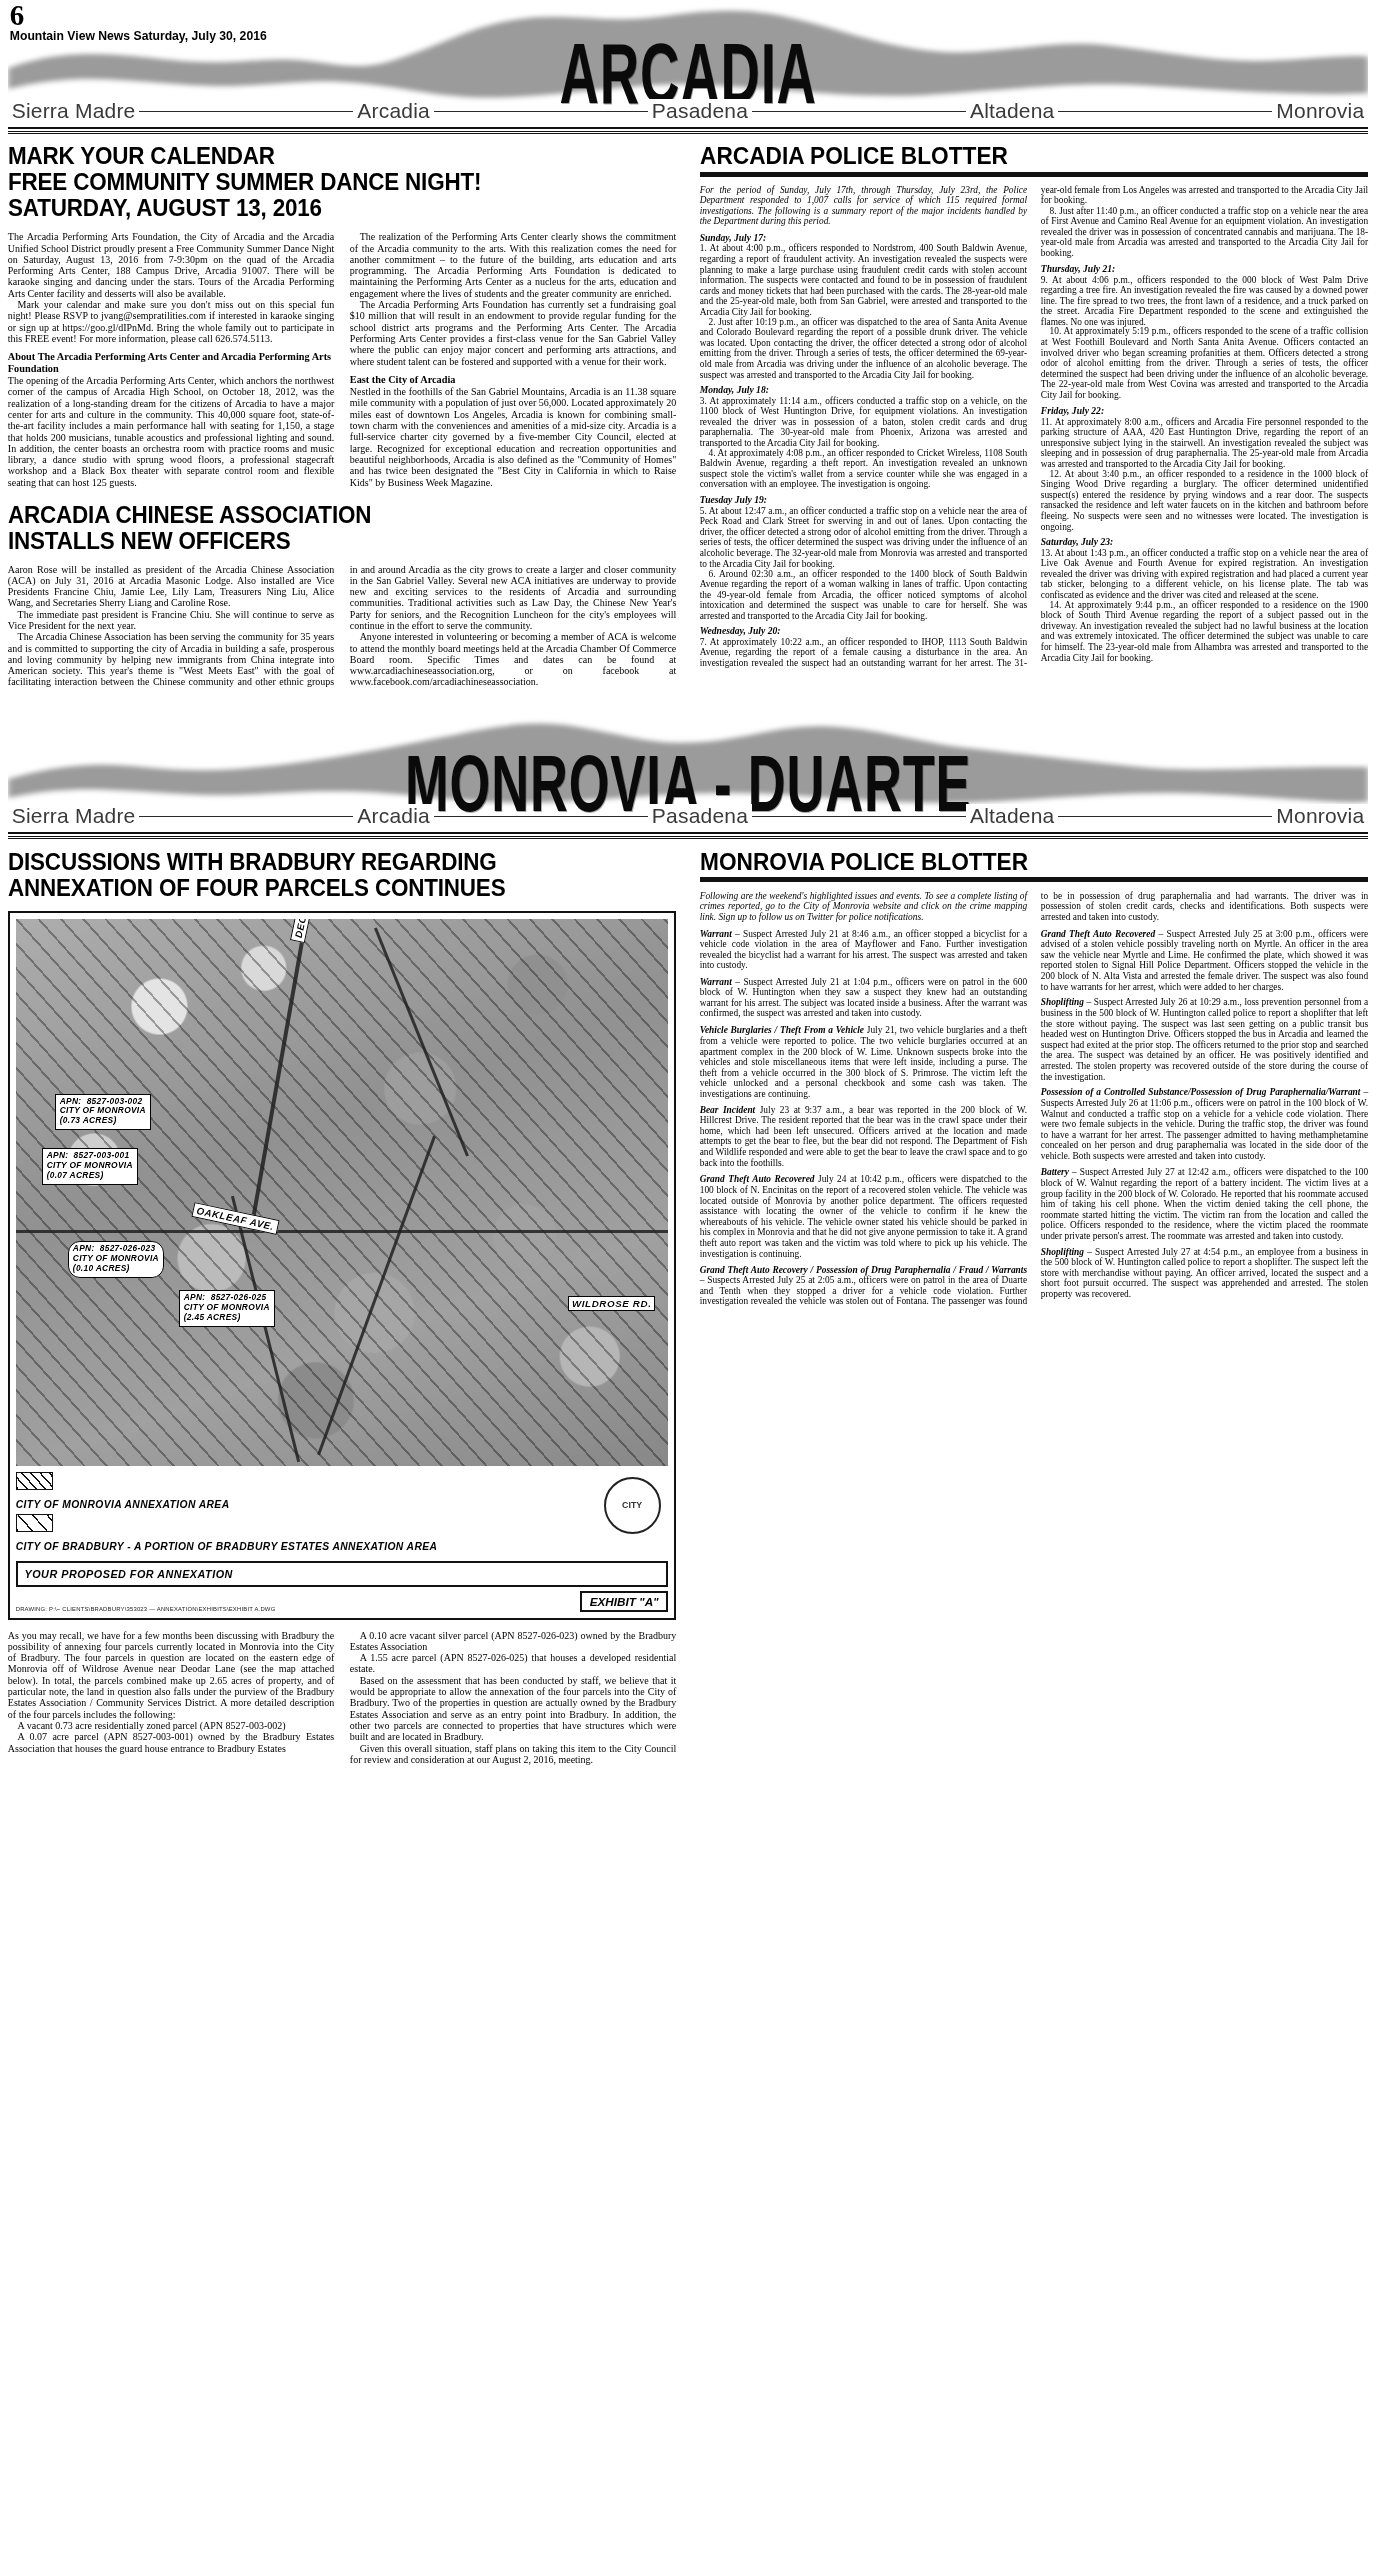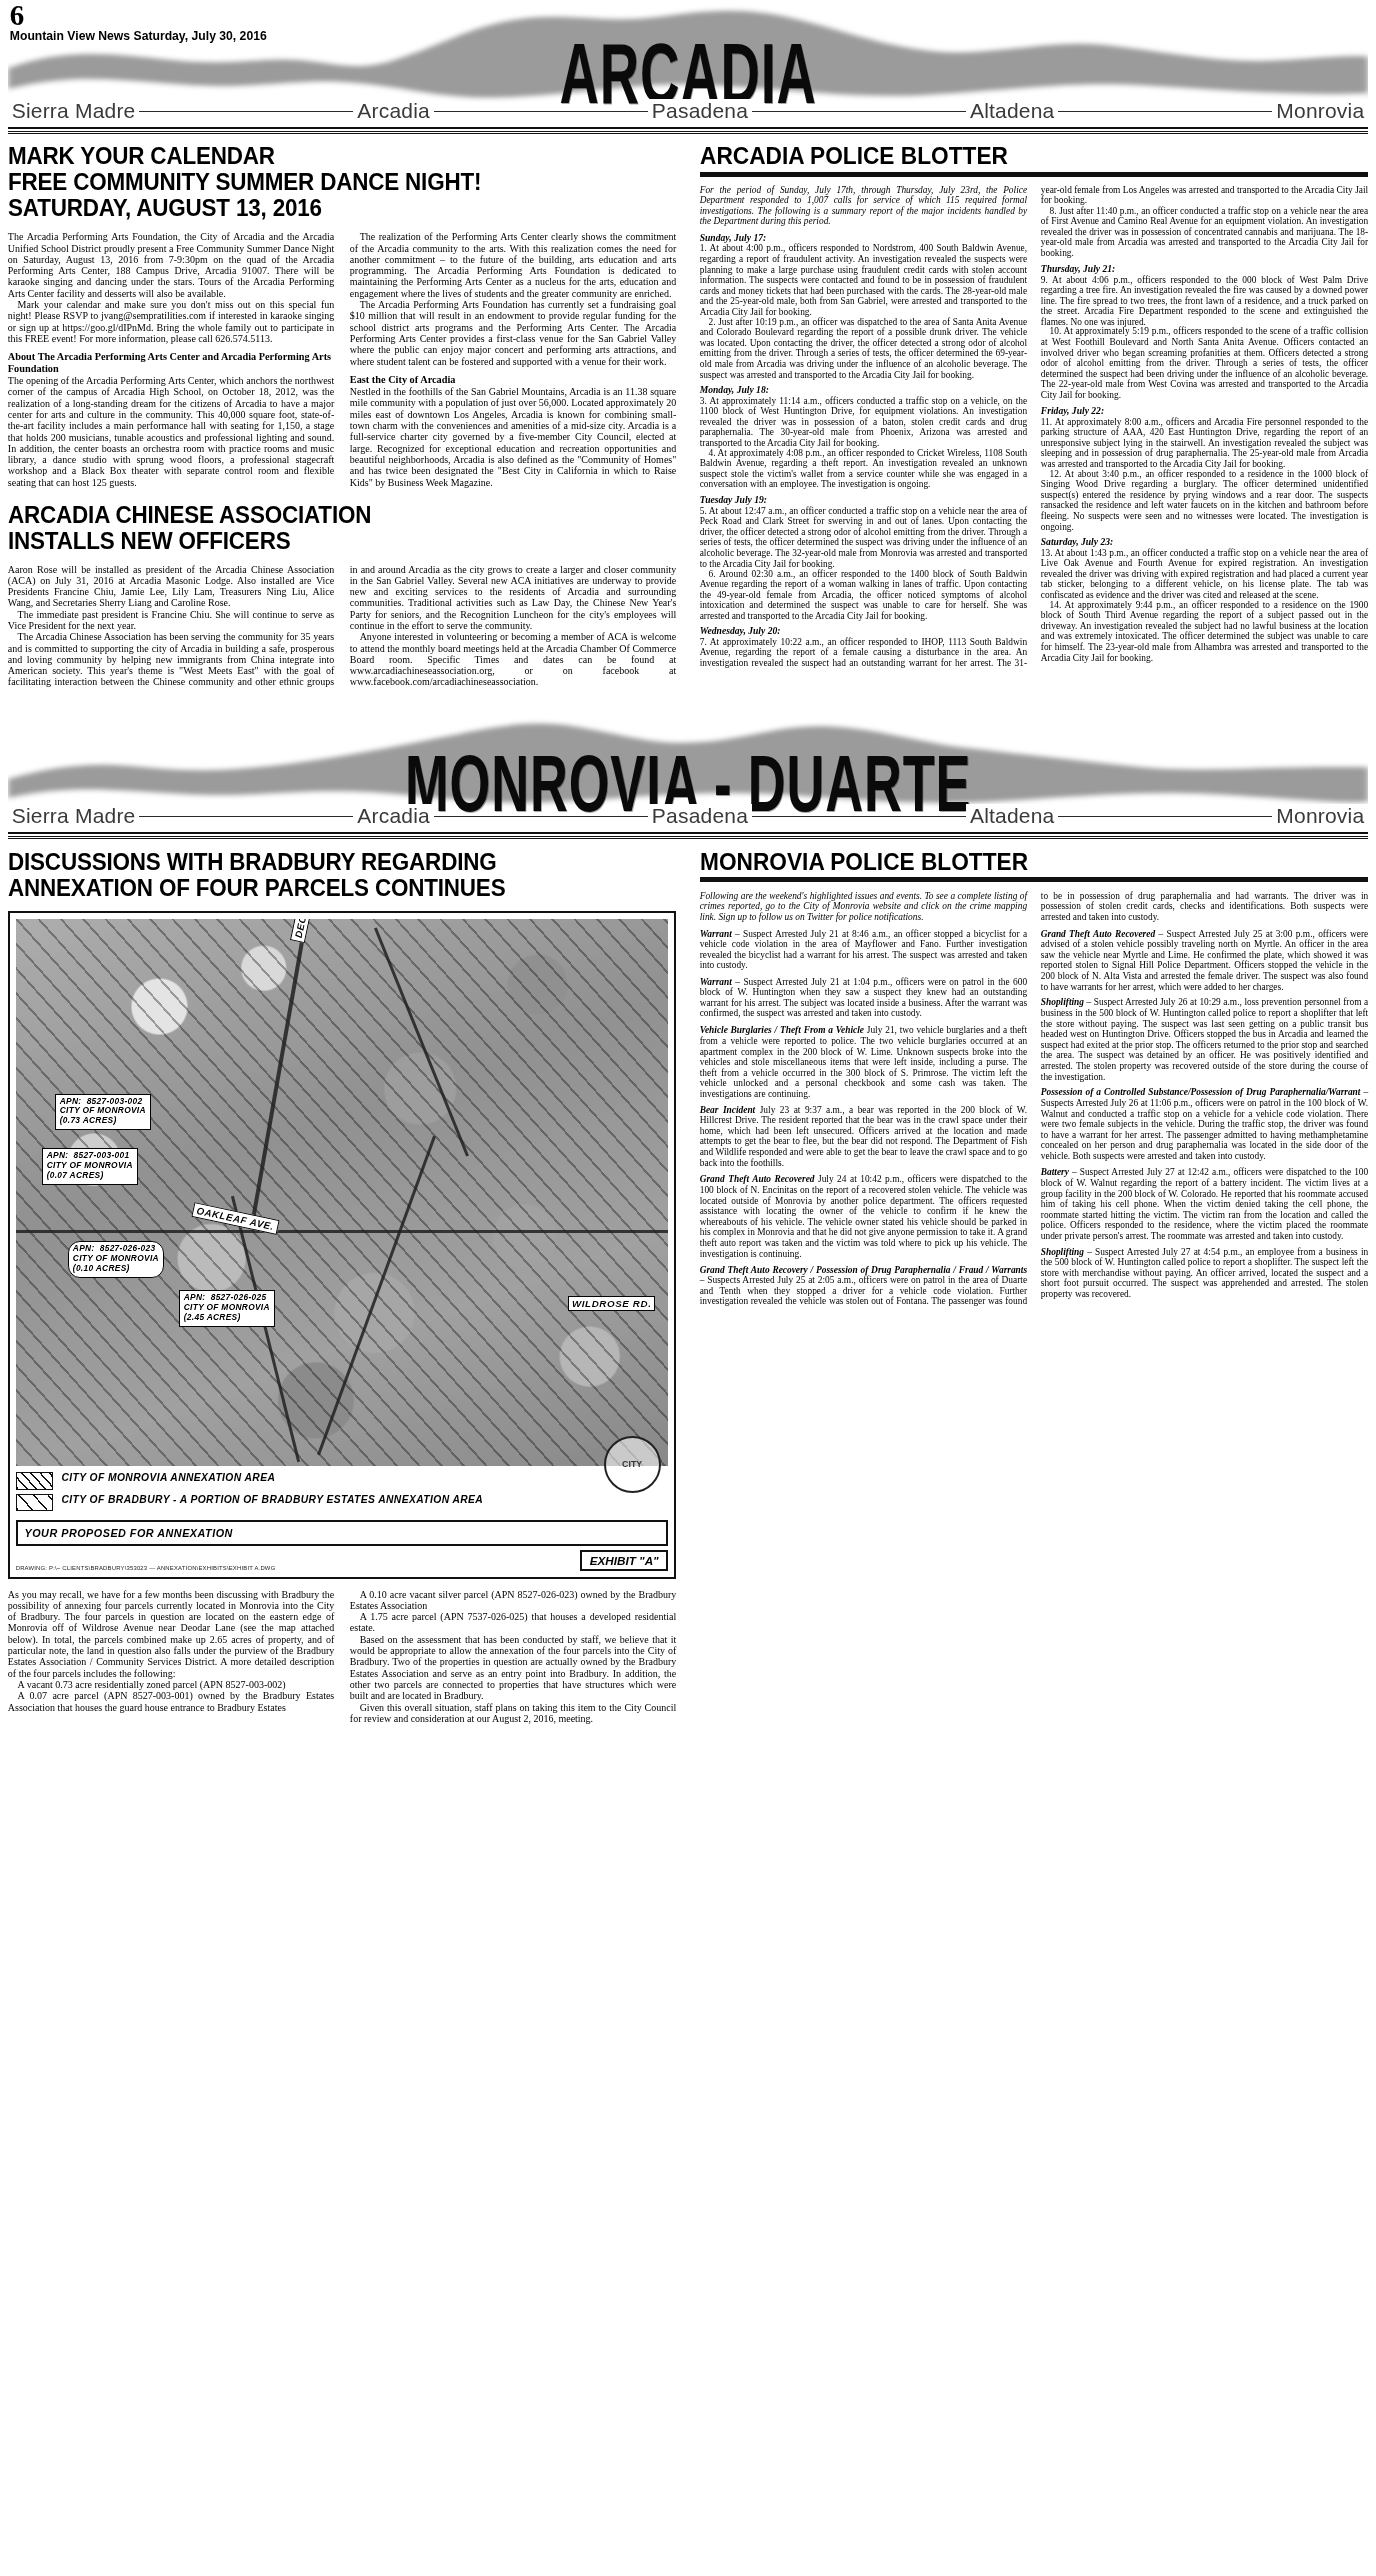--- a/index.html
+++ b/index.html
@@ -150,21 +150,21 @@
     letter-spacing:0.3px;
   }
   .streetlabel {
     position:absolute;
     background:#fff; color:#111;
     font-family:"Liberation Sans", sans-serif;
     font-style:italic; font-weight:700; font-size:9.8px;
     padding:1px 2.9px; letter-spacing:0.6px; border:1px solid #111;
   }
   .legend { margin-top:6.8px; display:flex; flex-direction:column; gap:3.9px; }
-  .legrow { display:flex; align-items:flex-start; gap:8.8px; }
+  .legrow { display:flex; align-items:flex-start; gap:8.8px;flex-direction:column; }
   .swatch { width:37px; height:17.6px; border:1.6px solid #111; flex:0 0 auto;
     background:repeating-linear-gradient(48deg, #111 0 1.4px, #fff 1.4px 6.8px); }
   .swatch.b { background:repeating-linear-gradient(48deg, #111 0 1.4px, #fff 1.4px 10.8px); }
   .legtext {
     font-family:"Liberation Sans", sans-serif;
     font-style:italic; font-weight:700; font-size:10.3px; line-height:11.7px; letter-spacing:0.4px;
   }
   .apa {
     margin-top:8.8px; border:2px solid #111; padding:4.9px 6.8px;
     font-family:"Liberation Sans", sans-serif;
@@ -385,21 +385,21 @@
         </div>
 
         <div class="seal">CITY</div>
       </div>
 
       <div class="cols2" style="margin-top:9.8px;">
         <p class="body first">As you may recall, we have for a few months been discussing with Bradbury the possibility of annexing four parcels currently located in Monrovia into the City of Bradbury. The four parcels in question are located on the eastern edge of Monrovia off of Wildrose Avenue near Deodar Lane (see the map attached below). In total, the parcels combined make up 2.65 acres of property, and of particular note, the land in question also falls under the purview of the Bradbury Estates Association / Community Services District. A more detailed description of the four parcels includes the following:</p>
         <p class="body">A vacant 0.73 acre residentially zoned parcel (APN 8527-003-002)</p>
         <p class="body">A 0.07 acre parcel (APN 8527-003-001) owned by the Bradbury Estates Association that houses the guard house entrance to Bradbury Estates</p>
         <p class="body">A 0.10 acre vacant silver parcel (APN 8527-026-023) owned by the Bradbury Estates Association</p>
-        <p class="body">A 1.75 acre parcel (APN 7537-026-025) that houses a developed residential estate.</p>
+        <p class="body">A 1.55 acre parcel (APN 8527-026-025) that houses a developed residential estate.</p>
         <p class="body">Based on the assessment that has been conducted by staff, we believe that it would be appropriate to allow the annexation of the four parcels into the City of Bradbury. Two of the properties in question are actually owned by the Bradbury Estates Association and serve as an entry point into Bradbury. In addition, the other two parcels are connected to properties that have structures which were built and are located in Bradbury.</p>
         <p class="body">Given this overall situation, staff plans on taking this item to the City Council for review and consideration at our August 2, 2016, meeting.</p>
       </div>
     </div>
 
     <div class="half right">
       <div class="blotter-head">MONROVIA POLICE BLOTTER</div>
       <div class="blotter-rule"></div>
 
       <div class="cols2 tight">

